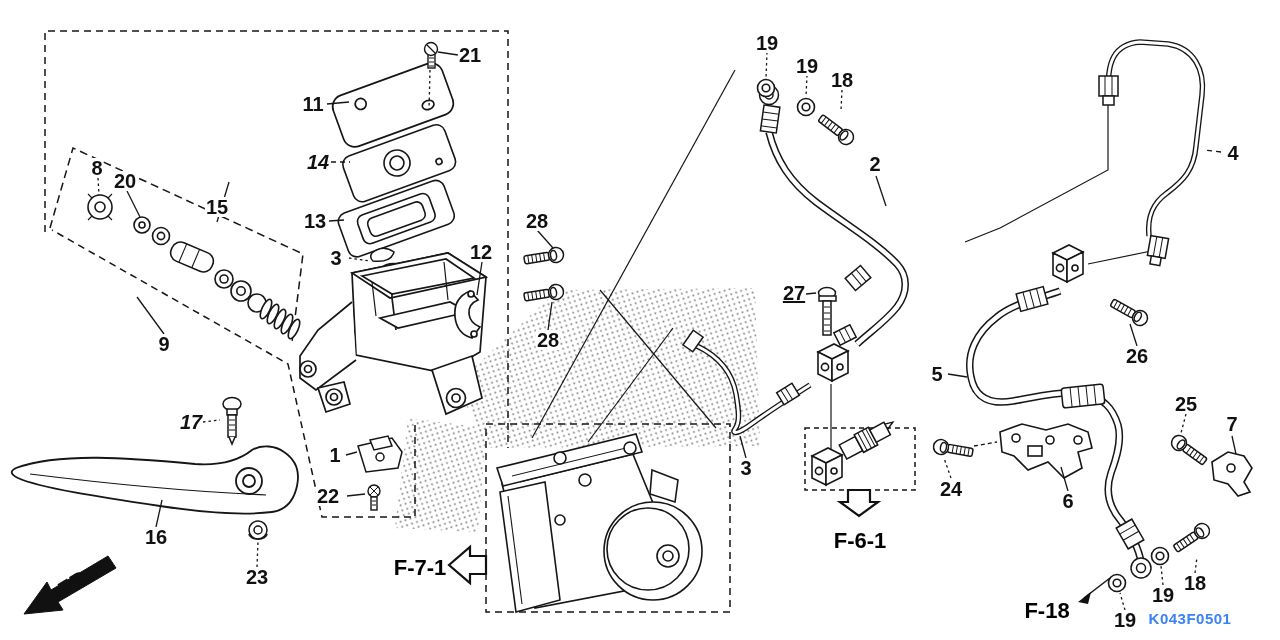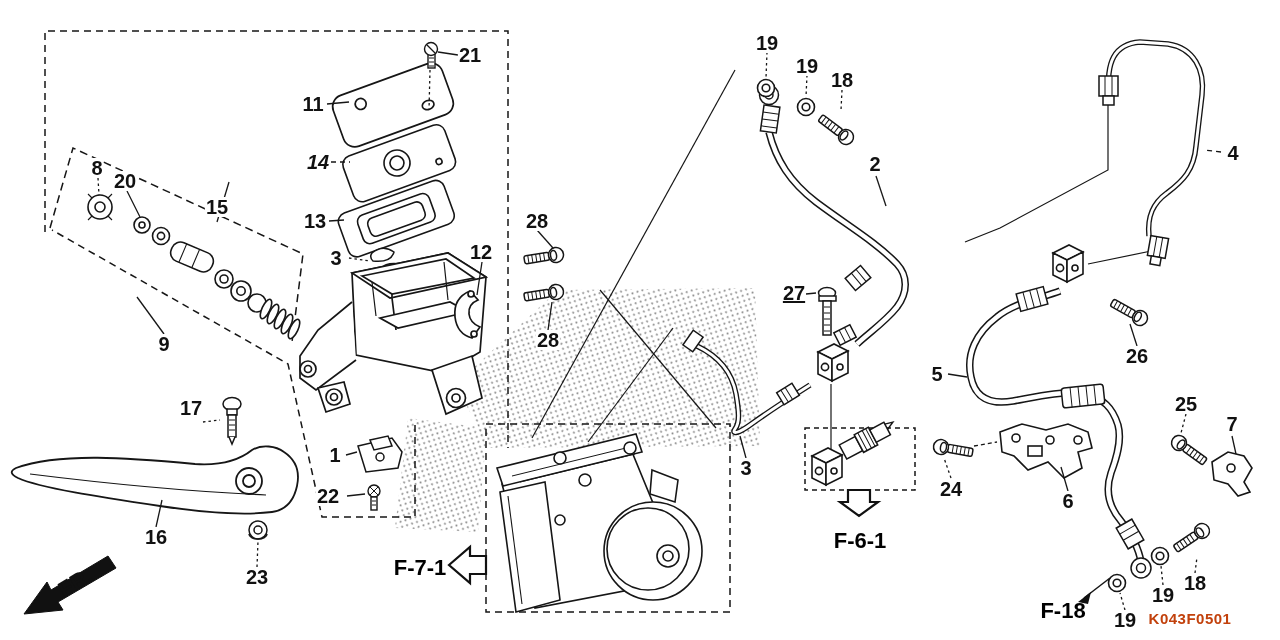--- a/index.html
+++ b/index.html
@@ -5,21 +5,21 @@
   html,body{margin:0;padding:0;background:#fff;}
   .stage{position:relative;width:1280px;height:640px;background:#fff;overflow:hidden;
          font-family:"Liberation Sans",sans-serif;color:#111;}
   .stage svg{position:absolute;left:0;top:0;}
   .callout{position:absolute;transform:translate(-50%,-50%);
            font:700 20px "Liberation Sans",sans-serif;color:#111;
            background:#fff;line-height:1;padding:0 1px;white-space:nowrap;}
   .ref-label{position:absolute;transform:translate(-50%,-50%);
              font:700 22px "Liberation Sans",sans-serif;color:#000;line-height:1;white-space:nowrap;}
   .code-label{position:absolute;transform:translate(-50%,-50%);
-              font:700 15px "Liberation Sans",sans-serif;color:#c2410c;letter-spacing:.5px;white-space:nowrap;}
+              font:700 15px "Liberation Sans",sans-serif;color:#3b82f6;letter-spacing:.5px;white-space:nowrap;}
 </style>
 </head>
 <body>
 
 <div class="stage">
 
 <svg width="1280" height="640" viewBox="0 0 1280 640">
   <defs>
     <pattern id="dots" width="5.2" height="5.2" patternUnits="userSpaceOnUse" patternTransform="rotate(-18)">
       <circle cx="1.3" cy="1.3" r="1.0" fill="#2a2a2a"></circle>
@@ -363,37 +363,37 @@
     <path d="M1186,414 L1181,433" stroke-dasharray="2.5 3"></path>
     <path d="M1232,436 L1236,454"></path>
     <path d="M1195,573 L1197,557" stroke-dasharray="2.5 3"></path>
     <path d="M1163,585 L1161,566" stroke-dasharray="2.5 3"></path>
     <path d="M1125,610 L1120,593" stroke-dasharray="2.5 3"></path>
   </g>
 </svg>
 
 <div class="ref-label" style="left:420px;top:568px;">F-7-1</div>
 <div class="ref-label" style="left:860px;top:541px;">F-6-1</div>
-<div class="ref-label" style="left:1047px;top:611px;margin-left:16px;">F-18</div>
+<div class="ref-label" style="left:1047px;top:611px;">F-18</div>
 <div class="code-label" style="left:1190px;top:618px;">K043F0501</div>
 
 <div id="callouts-layer">
       <span class="callout" style="left: 470px; top: 55px;">21</span>
       <span class="callout" style="left: 313px; top: 104px;">11</span>
       <span class="callout" style="left: 318px; top: 162px; font-style: italic;">14</span>
       <span class="callout" style="left: 315px; top: 221px;">13</span>
       <span class="callout" style="left: 336px; top: 258px;">3</span>
       <span class="callout" style="left: 481px; top: 252px;">12</span>
       <span class="callout" style="left: 537px; top: 221px;">28</span>
       <span class="callout" style="left: 548px; top: 340px;">28</span>
       <span class="callout" style="left: 217px; top: 171px; margin-top: 36px;">15</span>
       <span class="callout" style="left: 97px; top: 168px;">8</span>
       <span class="callout" style="left: 125px; top: 181px;">20</span>
       <span class="callout" style="left: 164px; top: 344px;">9</span>
-      <span class="callout" style="left: 191px; top: 408px;">17</span>
+      <span class="callout" style="left: 191px; top: 422px; font-style: italic;">17</span>
       <span class="callout" style="left: 335px; top: 455px;">1</span>
       <span class="callout" style="left: 328px; top: 496px;">22</span>
       <span class="callout" style="left: 156px; top: 537px;">16</span>
       <span class="callout" style="left: 257px; top: 577px;">23</span>
       <span class="callout" style="left: 767px; top: 43px;">19</span>
       <span class="callout" style="left: 807px; top: 66px;">19</span>
       <span class="callout" style="left: 842px; top: 80px;">18</span>
       <span class="callout" style="left: 875px; top: 164px;">2</span>
       <span class="callout" style="left: 1233px; top: 153px;">4</span>
       <span class="callout" style="left: 794px; top: 293px; text-decoration: underline;">27</span>

